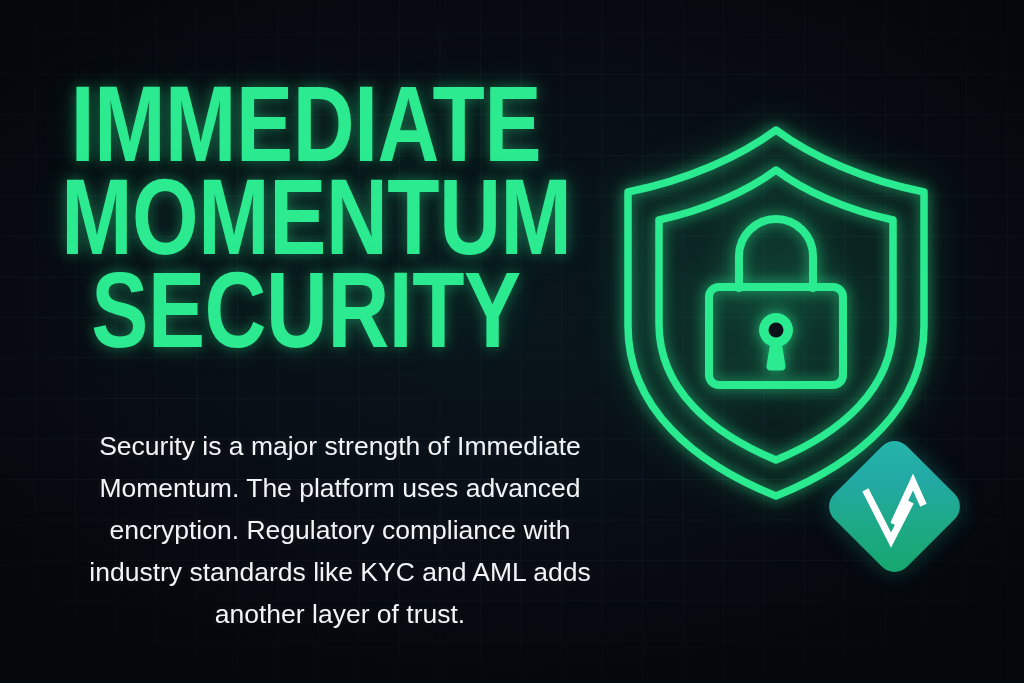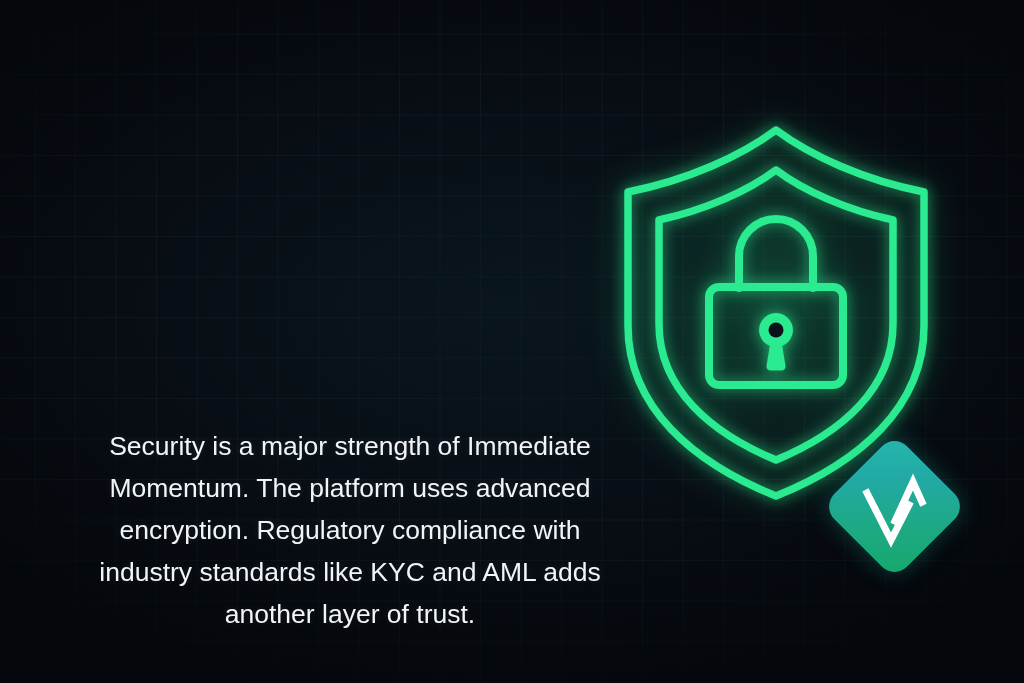--- a/index.html
+++ b/index.html
@@ -50,21 +50,21 @@
     line-height: 93px;
     letter-spacing: -0.5px;
     transform: scaleX(0.80);
     transform-origin: center center;
     white-space: nowrap;
     text-shadow: 0 0 16px rgba(43,234,144,0.40), 0 0 38px rgba(43,234,144,0.18);
   }
 
   #paragraph {
     position: absolute;
-    left: 72px;
+    left: 62px;
     top: 398px;
     width: 556px;
     text-align: center;
     color: #f2f5f8;
     font-size: 26.5px;
     line-height: 42px;
     z-index: 5;
     text-shadow: 0 0 10px rgba(255,255,255,0.10);
   }
 
@@ -113,20 +113,25 @@
   }
 </style>
 </head>
 <body>
 
 <div id="canvas">
 
   <div id="grid"></div>
   <div id="vignette"></div>
 
+  <div id="headline">
+    <span class="head-line">IMMEDIATE</span>
+    <span class="head-line">MOMENTUM</span>
+    <span class="head-line">SECURITY</span>
+  </div>
 
   <p id="paragraph">Security is a major strength of Immediate Momentum. The platform uses advanced encryption. Regulatory compliance with industry standards like KYC and AML adds another layer of trust.</p>
 
   <div id="shield-wrap">
     <div id="shield-glow"></div>
     <svg id="shield-svg" viewBox="0 0 340 400" xmlns="http://www.w3.org/2000/svg">
       <g fill="none" stroke="#2beb90" stroke-linecap="round" stroke-linejoin="round">
 
         <path d="M170 22
                  C 205 48, 258 72, 318 84

